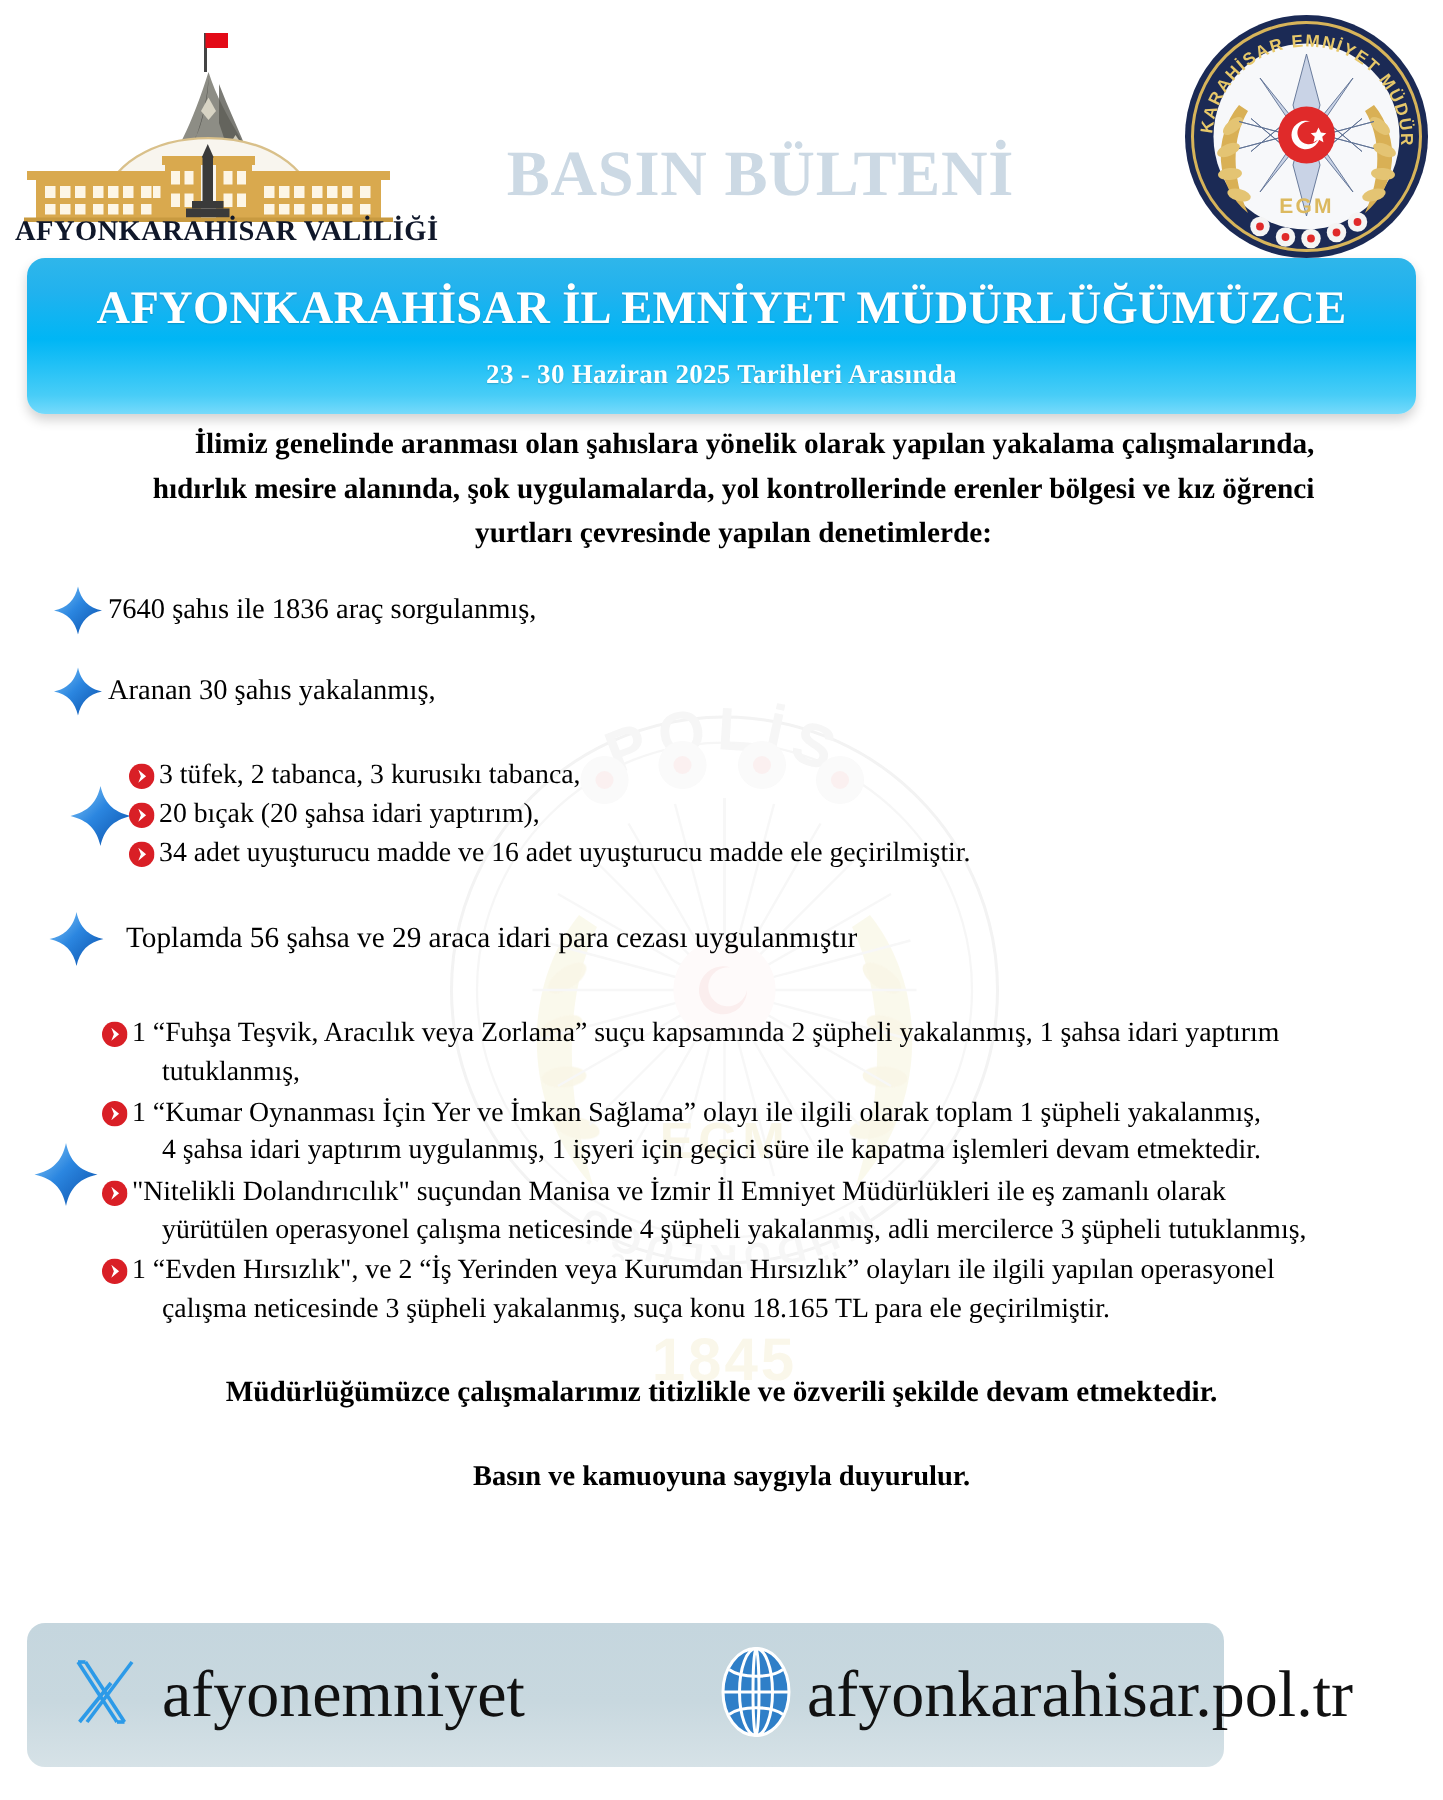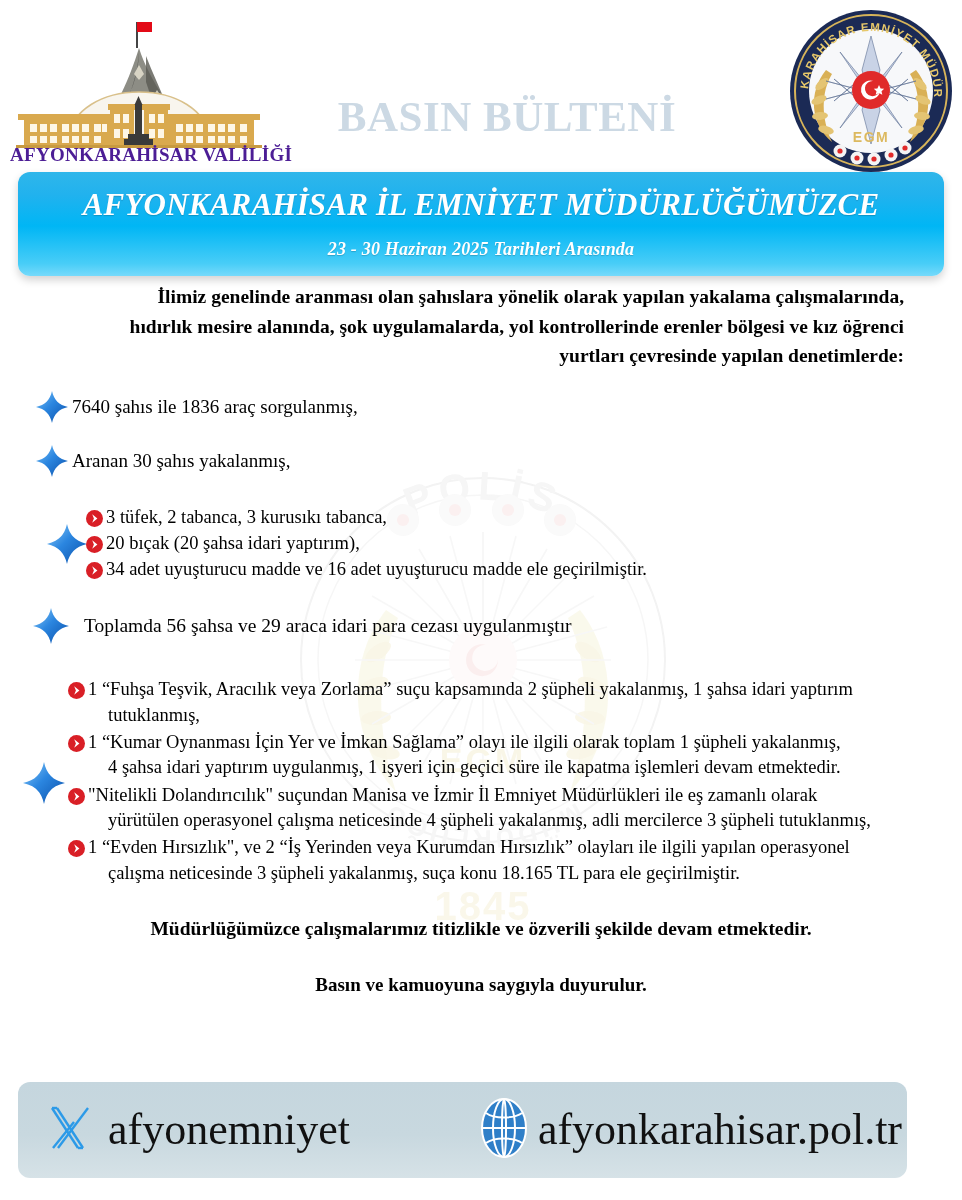--- a/index.html
+++ b/index.html
@@ -47,21 +47,21 @@
   .logo-valilik-caption {
     position: absolute;
     left: 0;
     top: 130px;
     width: 258px;
     text-align: center;
     font-family: "Liberation Serif", serif;
     font-size: 19px;
     font-weight: 600;
     letter-spacing: 0.3px;
-    color: #4c1d95;
+    color: #0f172a;
     white-space: nowrap;
   }
   .bulletin-title {
     position: absolute;
     left: 287px;
     top: 95px;
     width: 440px;
     text-align: center;
     font-family: "Liberation Serif", "DejaVu Serif", serif;
     font-size: 43px;
@@ -86,21 +86,20 @@
     width: 926px;
     height: 104px;
     border-radius: 12px;
     background: linear-gradient(180deg, #2fb6ea 0%, #21b2ee 22%, #00b6f5 52%, #48cdf7 88%, #76dafb 100%);
     box-shadow: 0 4px 8px rgba(0,0,0,0.18);
     z-index: 2;
     display: flex;
     flex-direction: column;
     align-items: center;
     justify-content: center;
-    font-style: italic;
   }
   .banner-line1 {
     font-family: "Liberation Serif", serif;
     font-size: 31px;
     font-weight: bold;
     color: #ffffff;
     letter-spacing: 0.2px;
     white-space: nowrap;
     text-shadow: 0 1px 1px rgba(0,0,0,0.18);
     line-height: 1.15;
@@ -124,21 +123,21 @@
     left: 0;
     top: 282px;
     width: 962px;
     z-index: 2;
   }
   .intro {
     margin: 0 58px 0 74px;
     font-size: 19.5px;
     font-weight: bold;
     line-height: 1.52;
-    text-align: right;
+    text-align: center;
     text-indent: 28px;
   }
 
   .row-diamond {
     position: relative;
     display: flex;
     align-items: center;
     margin-top: 18px;
     padding-left: 34px;
   }
@@ -231,21 +230,21 @@
     text-align: center;
     font-size: 19px;
     font-weight: bold;
   }
 
   
   .footer {
     position: absolute;
     left: 18px;
     top: 1082px;
-    width: 889px;
+    width: 798px;
     height: 96px;
     border-radius: 12px;
     background: linear-gradient(180deg, #c5d6de 0%, #c8d8df 55%, #d6e2e7 100%);
     z-index: 2;
     display: flex;
     align-items: center;
   }
   .foot-item {
     display: flex;
     align-items: center;

